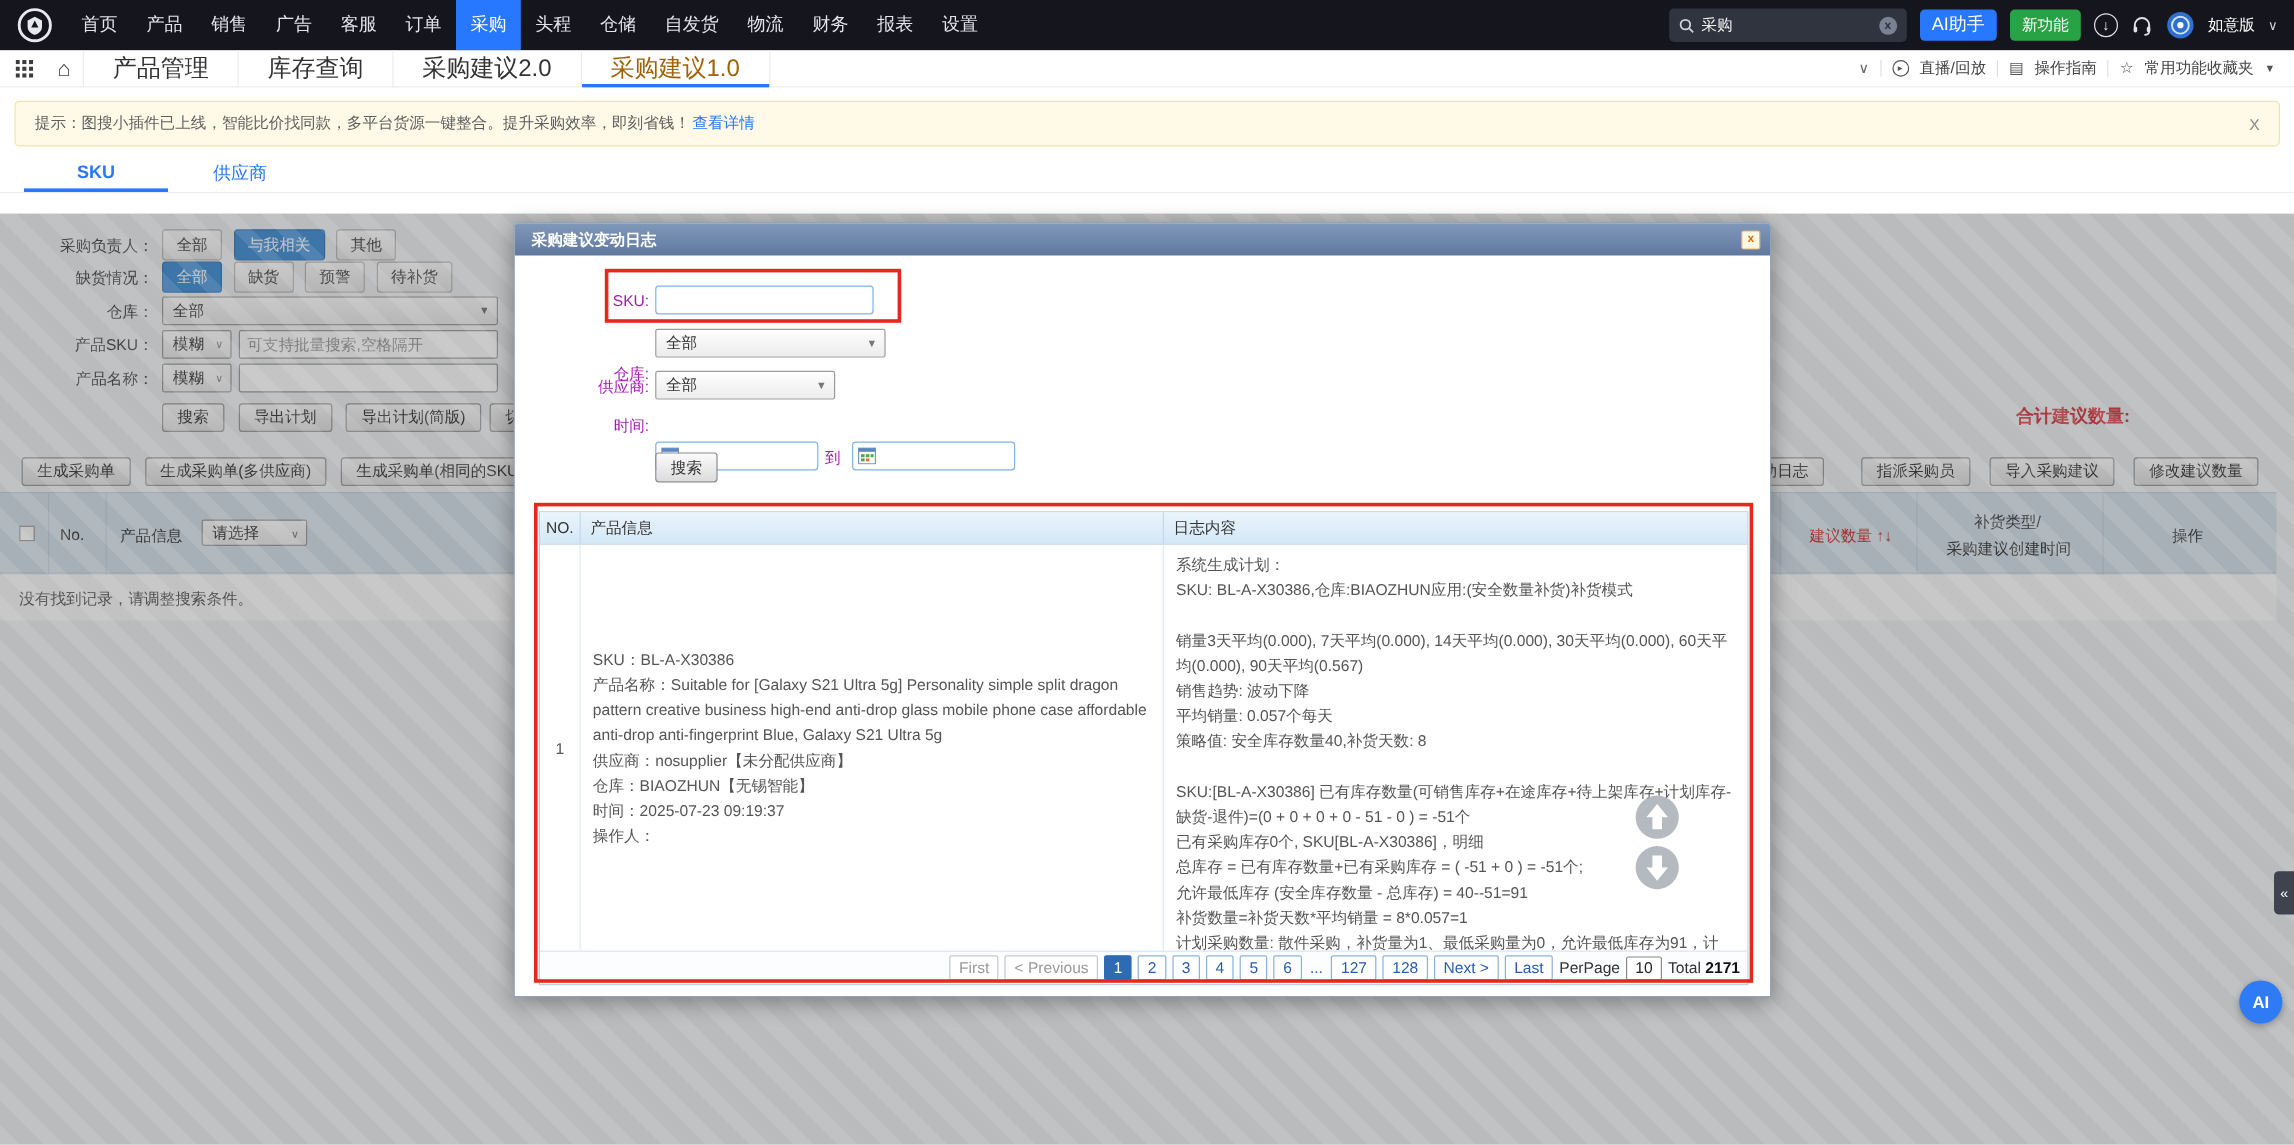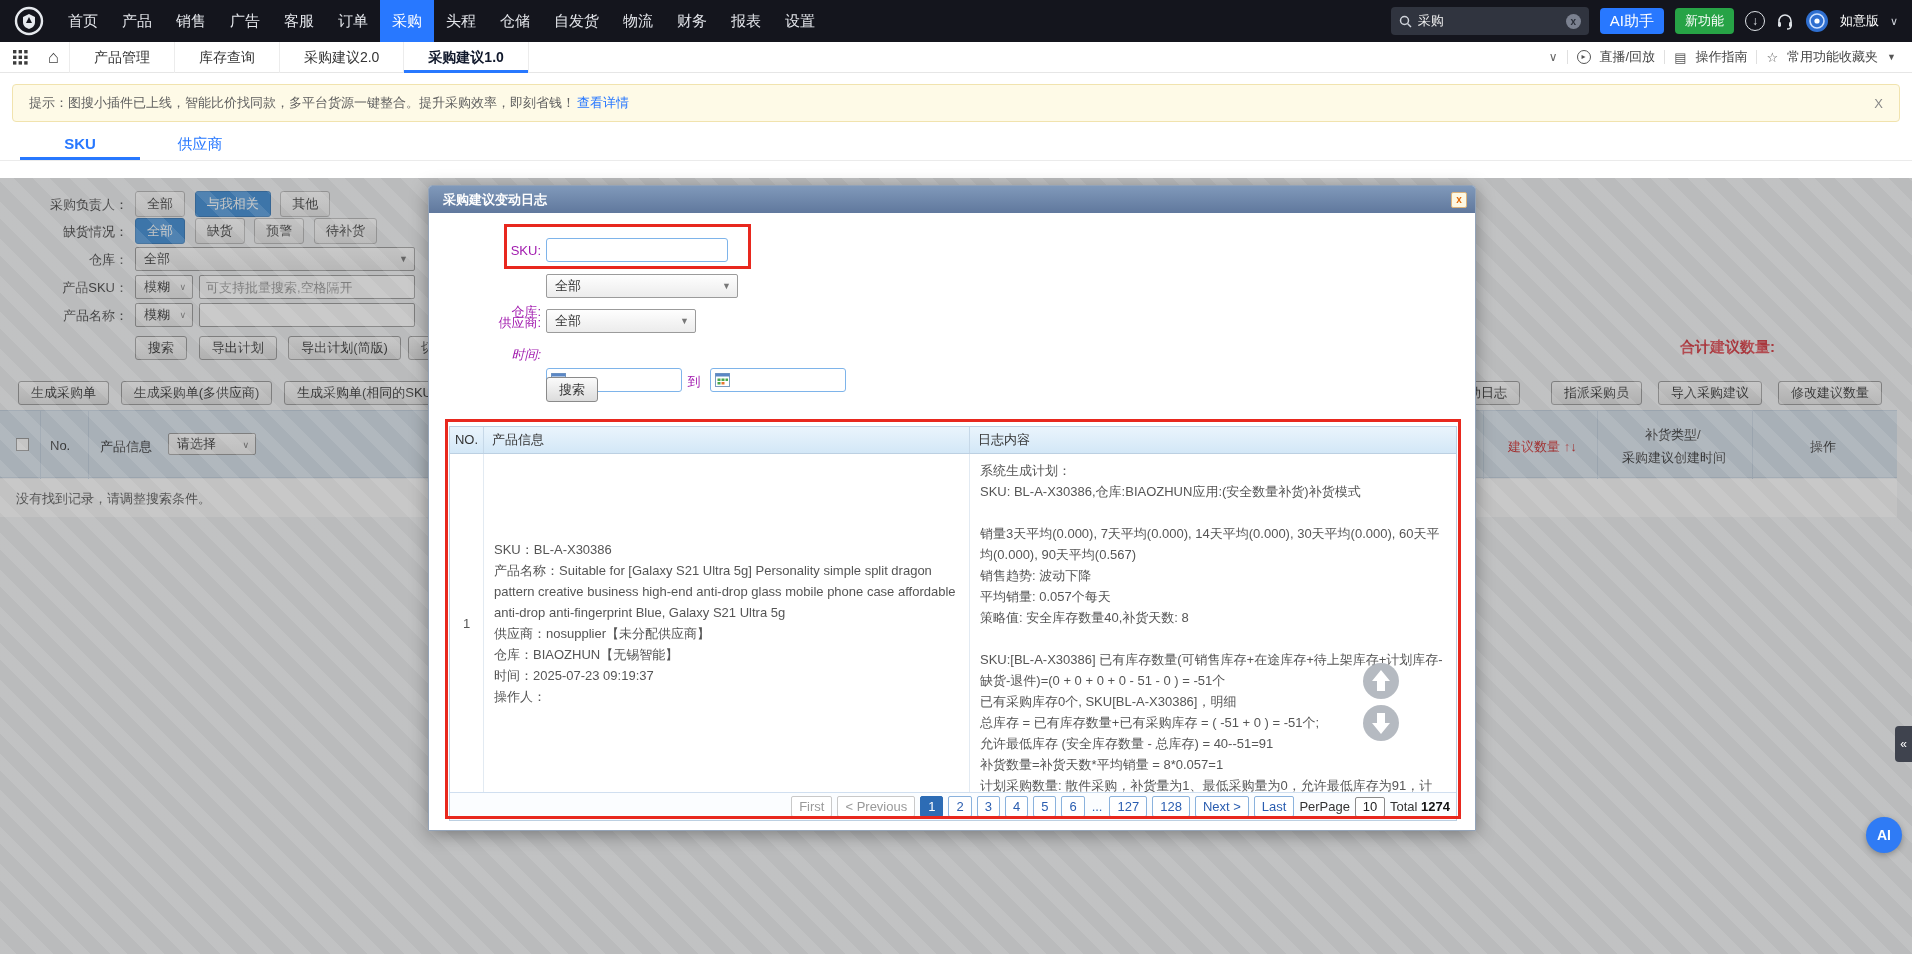--- a/index.html
+++ b/index.html
@@ -20,23 +20,23 @@
   .btn-new { height:26px; padding:0 10px; background:#27a346; border-radius:4px; color:#fff; font-size:13px; line-height:26px; }
   .circ-ic { width:20px; height:20px; border:1.5px solid #dfe3e8; border-radius:50%; color:#dfe3e8; text-align:center; line-height:18px; font-size:12px; }
   .edition { color:#fff; font-size:13px; }
   .chev { color:#cfd3da; font-size:11px; }
 
   
   .toolbar { position:absolute; left:0; top:42px; width:1912px; height:31px; background:#fff; border-bottom:1px solid #e6e6e6; display:flex; align-items:center; z-index:1; }
   .grid-ic { margin-left:13px; }
   .home-ic { font-size:18px; color:#444; margin:0 10px 0 20px; line-height:31px; }
   .tb-tabs { display:flex; height:31px; }
-  .tb-tab { position:relative; padding:0 24px; line-height:30px; font-size:14px; color:#333; border-right:1px solid #ececec; white-space:nowrap; }
+  .tb-tab { position:relative; padding:0 24px; line-height:30px; font-size:20px; color:#333; border-right:1px solid #ececec; white-space:nowrap; }
   .tb-tab:first-child { border-left:1px solid #ececec; }
-  .tb-tab.active { color:#0f172a; font-weight:bold; }
+  .tb-tab.active { color:#a16207; font-weight:normal; }
   .tb-tab.active::after { content:""; position:absolute; left:0; right:0; bottom:0; height:3px; background:#2878ff; }
   .tb-right { margin-left:auto; display:flex; align-items:center; gap:9px; padding-right:16px; color:#444; font-size:13px; }
   .tb-sep { width:1px; height:14px; background:#e0e0e0; }
   .tb-chev { color:#666; font-size:12px; }
   .mini-ic { color:#555; font-size:13px; }
   .play-ic { width:14px; height:14px; border:1px solid #555; border-radius:50%; font-size:8px; line-height:12px; text-align:center; color:#555; }
   .small-tri { font-size:9px; color:#555; }
 
   
   .whitezone { position:absolute; left:0; top:73px; width:1912px; height:105px; background:#fff; z-index:1; }
@@ -283,21 +283,21 @@
   <span class="m-label" style="left:0;top:57px;">SKU:</span>
   <input class="m-input" style="left: 117px; top: 52px; width: 182px;">
   <div class="ann" style="left:75px;top:38px;width:247px;height:45px;"></div>
 
   <span class="m-label" style="left:0;top:93px;margin-top:24px;">仓库:</span>
   <div class="m-sel" style="left:117px;top:88px;width:192px;"><span>全部</span><span class="arr">▼</span></div>
 
   <span class="m-label" style="left:0;top:128px;">供应商:</span>
   <div class="m-sel" style="left:117px;top:123px;width:150px;"><span>全部</span><span class="arr">▼</span></div>
 
-  <span class="m-label" style="left:0;top:160px;font-style:italic;">时间:</span>
+  <span class="m-label" style="left:0;top:160px;">时间:</span>
   <div style="position:relative;">
     <input class="m-input m-date" style="left: 117px; top: 155px; width: 136px;">
     <svg class="cal-ic" style="left:122px;top:159px;" width="15" height="15" viewBox="0 0 15 15">
         <rect x="0.5" y="1.5" width="14" height="13" fill="#fff" stroke="#7a9bbf"></rect>
         <rect x="0.5" y="1.5" width="14" height="3" fill="#5b87c5"></rect>
         <rect x="2.5" y="6.5" width="3" height="2.5" fill="#49a84c"></rect>
         <rect x="6.5" y="6.5" width="3" height="2.5" fill="#49a84c"></rect>
         <rect x="10.5" y="6.5" width="2.5" height="2.5" fill="#49a84c"></rect>
         <rect x="2.5" y="10" width="3" height="2.5" fill="#49a84c"></rect>
         <rect x="6.5" y="10" width="3" height="2.5" fill="#e8762c"></rect>
@@ -366,20 +366,20 @@
       <span class="pg">4</span>
       <span class="pg">5</span>
       <span class="pg">6</span>
       <span class="pg-dots">...</span>
       <span class="pg">127</span>
       <span class="pg">128</span>
       <span class="pg">Next &gt;</span>
       <span class="pg">Last</span>
       <span>PerPage</span>
       <input class="pp-box" value="10" style="">
-      <span class="pg-total"><span>Total</span> <b>1274</b></span>
+      <span class="pg-total"><span>Total</span> <b>2171</b></span>
     </div>
   </div>
   <div class="ann" style="left:16px;top:233px;width:1016px;height:400px;"></div>
 </div>
 
 <div class="edge-tab">«</div>
 <div class="ai-fab">AI</div>
 
 </body></html>

